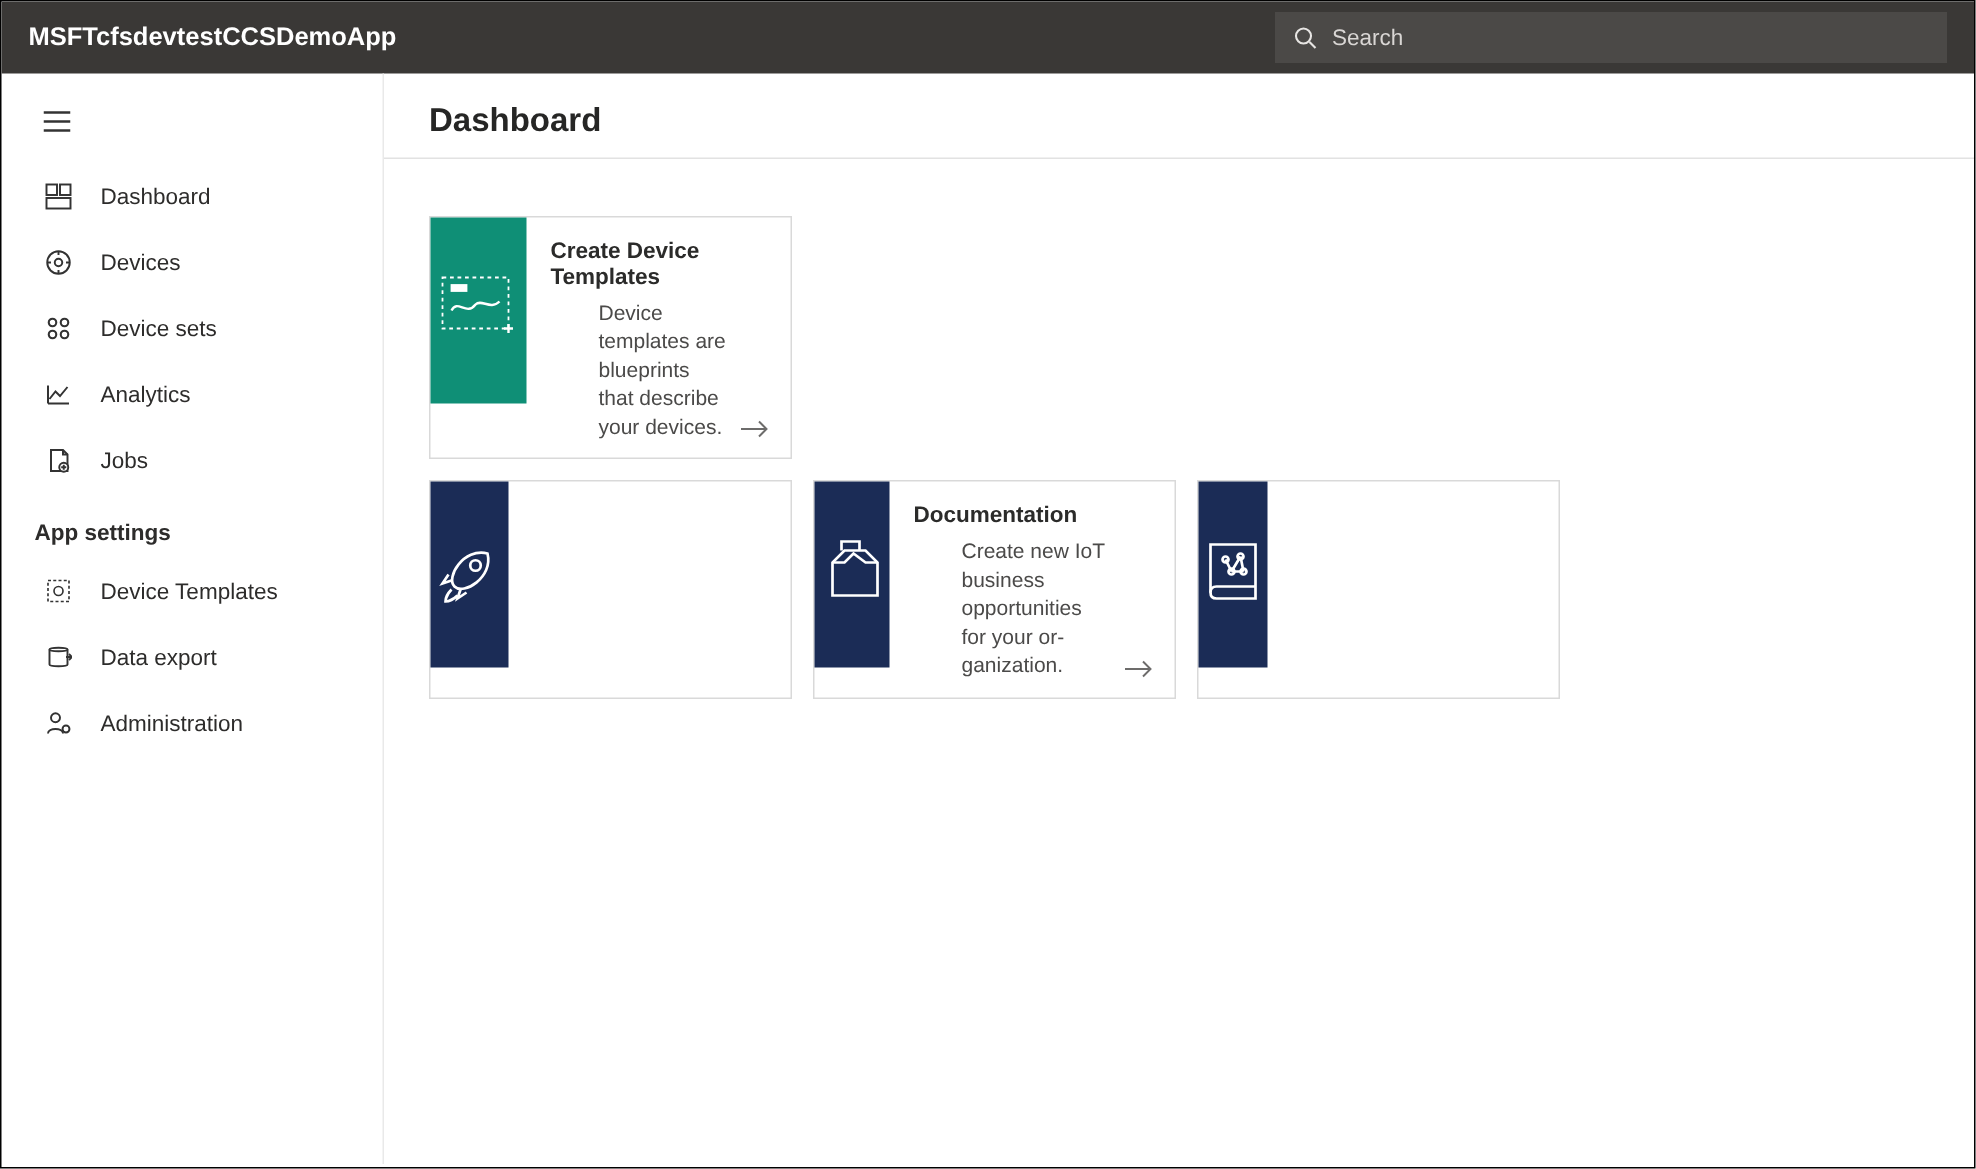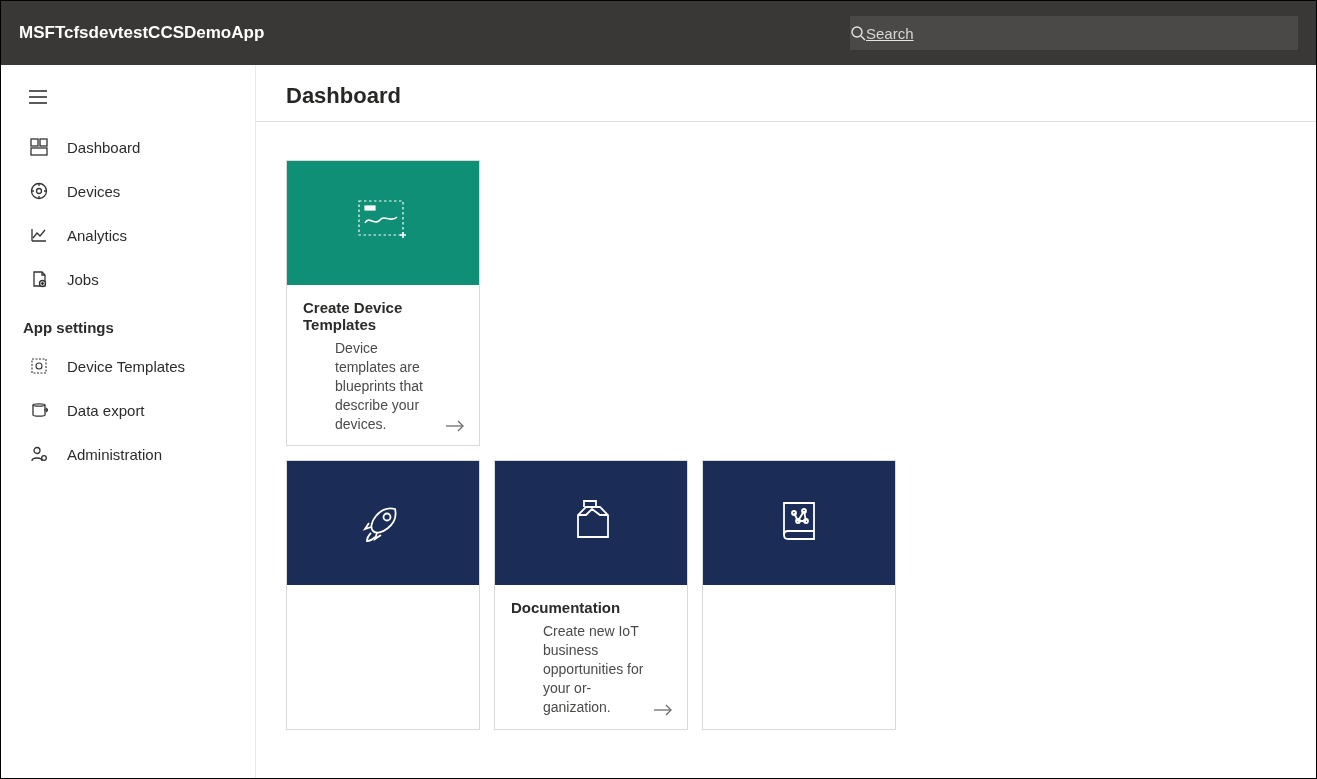--- a/index.html
+++ b/index.html
@@ -8,42 +8,42 @@
     font-family: "Segoe UI", -apple-system, sans-serif;
     color: #323130;
     border: 1px solid #000;
     width: 1317px;
     height: 779px;
     overflow: hidden;
     background: #fff;
   }
   .topbar {
     background: #3a3836;
-    height: 64px;
+    height: 48px;
     display: flex;
     align-items: center;
     padding: 0 18px;
     gap: 16px;
   }
   .app-title {
     font-weight: 700;
     color: #fff;
     font-size: 17px;
     flex: 0 0 auto;
   }
   .top-spacer { flex: 1; }
   .searchbox {
     background: #4b4947;
     height: 34px;
     width: 448px;
     display: flex;
     align-items: center;
-    padding: 0 0;
+    padding: 0 12px;
     color: #e7e5e3;
-    text-decoration: underline;
+    gap: 10px;
   }
   .searchbox input {
     background: transparent;
     border: none;
     outline: none;
     color: #e7e5e3;
     font-size: 15px;
     width: 100%;
   }
   .searchbox input::placeholder { color: #d9d6d4; }
@@ -98,26 +98,26 @@
   }
   .content {
     padding: 38px 30px;
   }
   .card-row {
     display: flex;
     gap: 14px;
     margin-bottom: 14px;
   }
   .card {
-    width: 194px;
+    width: 242px;
     border: 1px solid #d9d9d9;
     background: #fff;
     cursor: pointer;
     display: flex;
-    flex-direction: column;
+    flex-direction: row;
   }
   .card-hero {
     height: 124px;
     display: flex;
     align-items: center;
     justify-content: center;
   }
   .hero-teal { background: #0f8f76; }
   .hero-navy { background: #1b2c56; }
   .card-body {
@@ -188,20 +188,31 @@
           <svg width="18" height="18" viewBox="0 0 18 18" fill="none" stroke="#333" stroke-width="1.3">
             <circle cx="9" cy="9" r="7.5"></circle>
               <circle cx="9" cy="9" r="2.5"></circle>
               <path d="M9 1.5 L9 4 M9 14 L9 16.5 M1.5 9 L4 9 M14 9 L16.5 9"></path>
           </svg>
         </span>
         <span>Devices</span>
       </div>
       <div class="nav-item">
         <span class="icon">
+          <svg width="18" height="18" viewBox="0 0 18 18" fill="none" stroke="#333" stroke-width="1.4">
+            <circle cx="5" cy="5" r="2.5"></circle>
+              <circle cx="13" cy="5" r="2.5"></circle>
+              <circle cx="5" cy="13" r="2.5"></circle>
+              <circle cx="13" cy="13" r="2.5"></circle>
+          </svg>
+        </span>
+        <span>Device sets</span>
+      </div>
+      <div class="nav-item">
+        <span class="icon">
           <svg width="18" height="18" viewBox="0 0 18 18" fill="none" stroke="#333" stroke-width="1.3">
             <path d="M2 15 L2 3 M2 15 L16 15"></path>
               <path d="M3 12 L7 7 L10 10 L15 4"></path>
           </svg>
         </span>
         <span>Analytics</span>
       </div>
       <div class="nav-item">
         <span class="icon">
           <svg width="18" height="18" viewBox="0 0 18 18" fill="none" stroke="#333" stroke-width="1.3">

